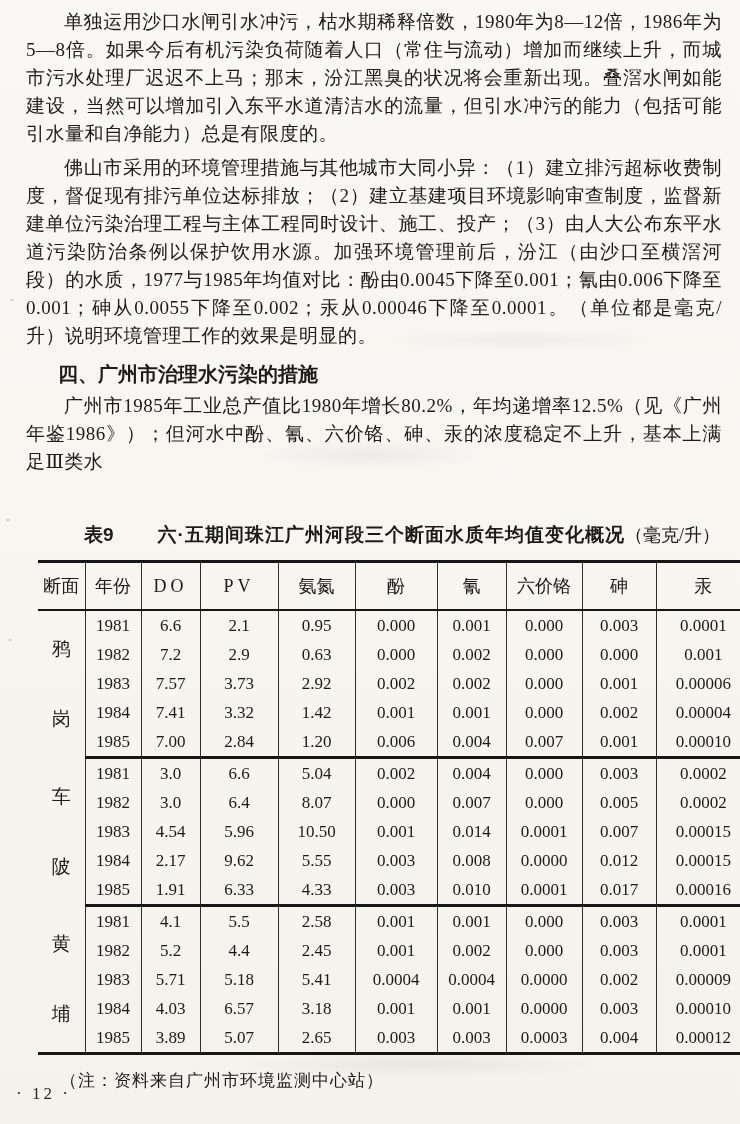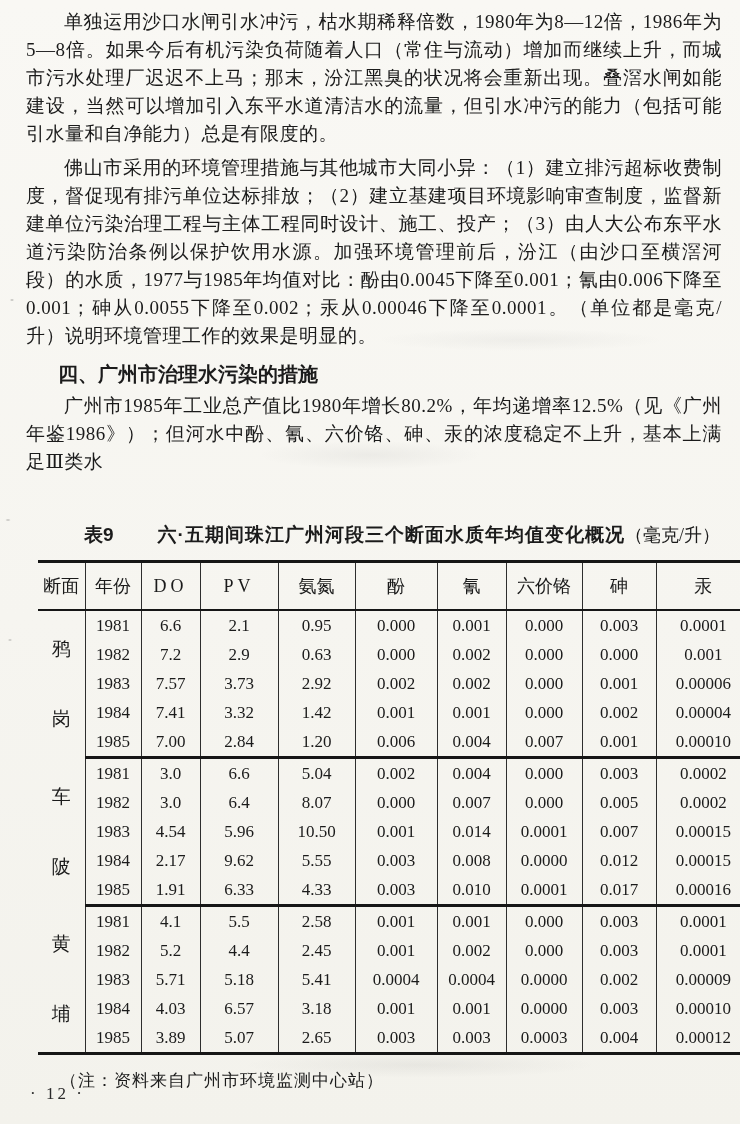--- a/index.html
+++ b/index.html
@@ -75,21 +75,21 @@
   td.section-cell{font-size:19px;}
   .section-inner{
     display:flex;flex-direction:column;justify-content:space-around;
     height:140px;align-items:center;
   }
   .note{
     margin:14px 0 0 34px;
     font-size:17px;letter-spacing:1px;
   }
   .page-number{
-    position:absolute;left:30px;bottom:20px;
+    position:absolute;left:16px;bottom:20px;
     font-size:17px;letter-spacing:3px;color:#2a2a2a;margin-top:17px;
   }
 </style>
 </head>
 <body>
 
 <div class="page">
   <div class="scan-noise"></div>
 
   <div class="content">

